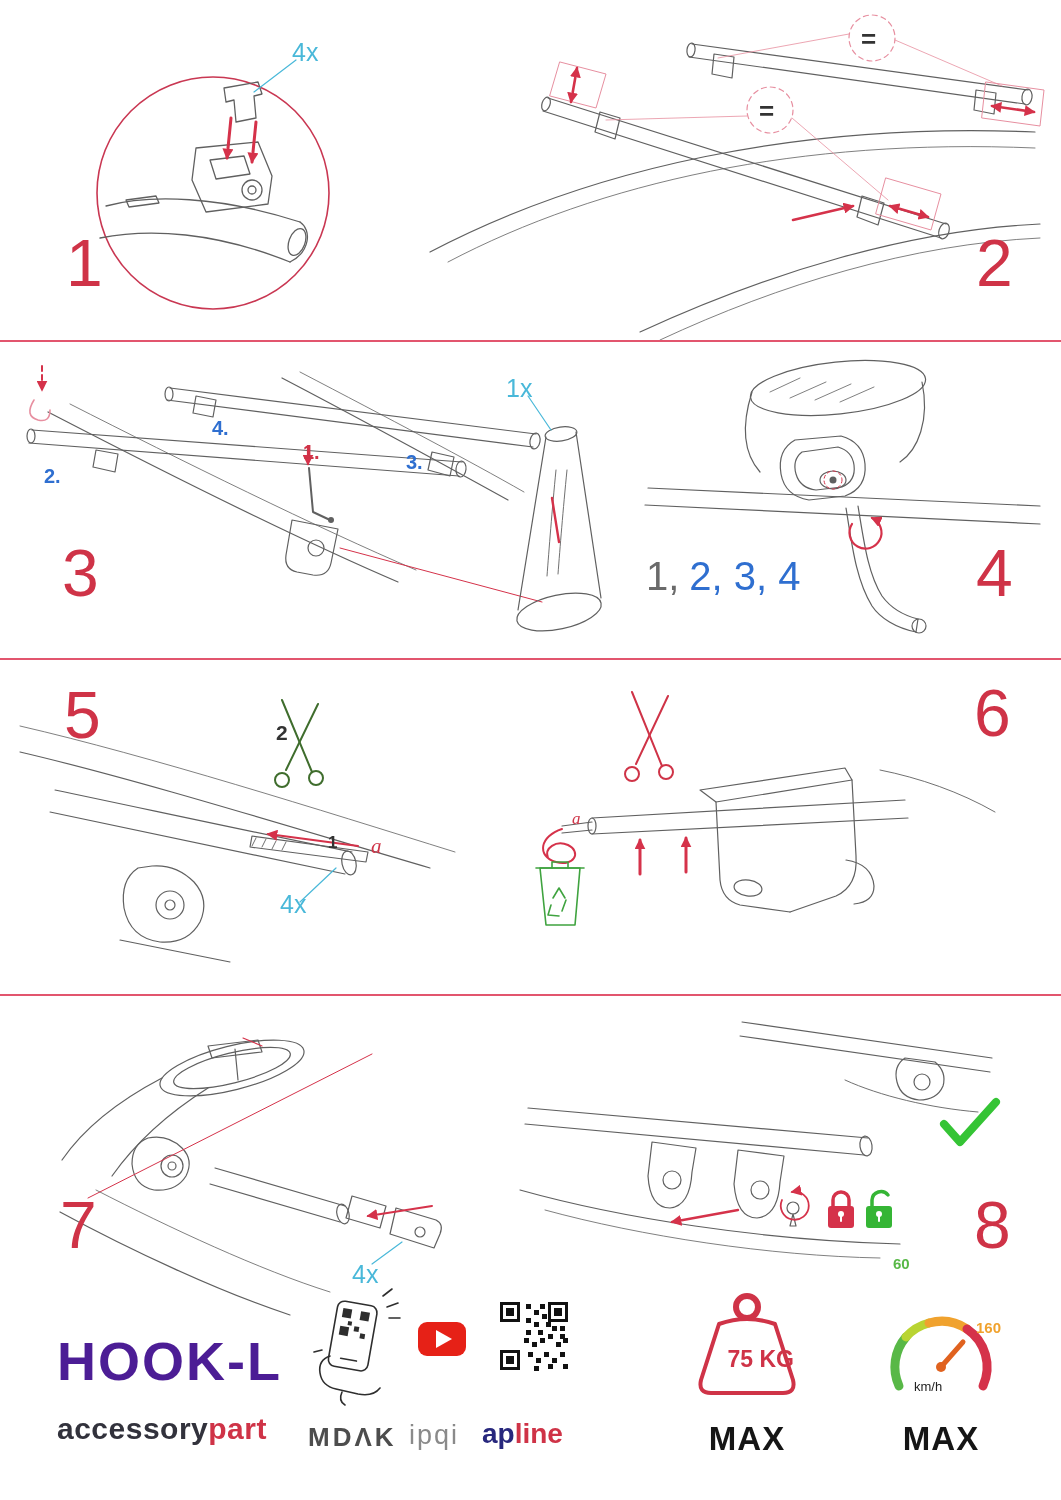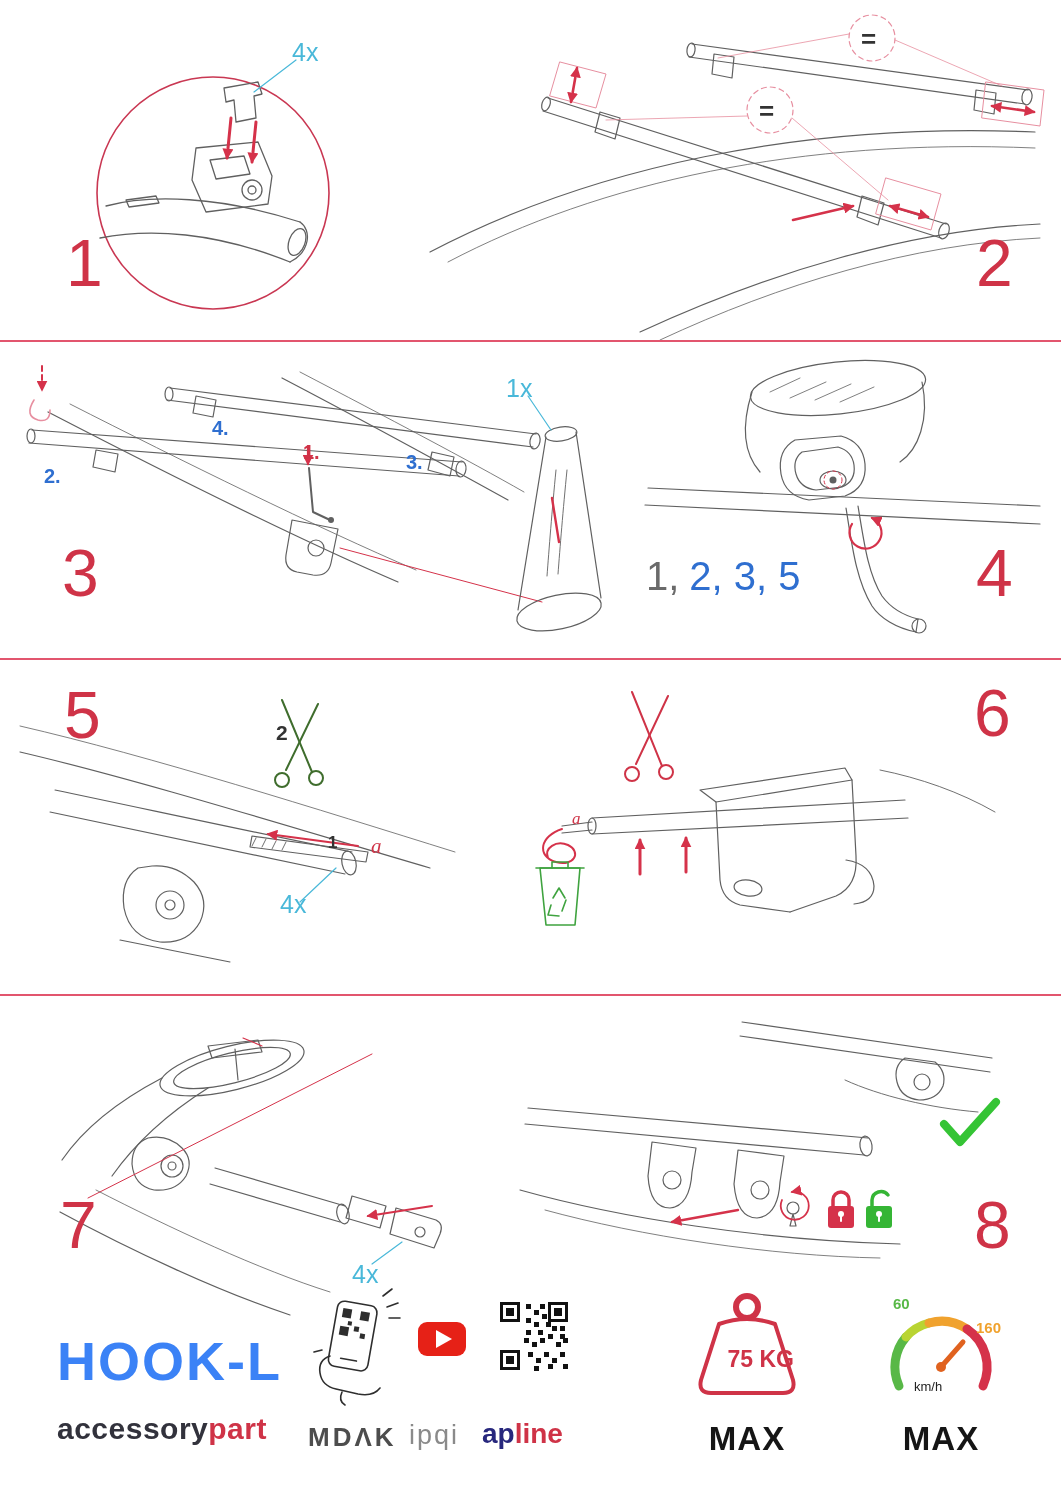--- a/index.html
+++ b/index.html
@@ -11,21 +11,21 @@
   .label { position:absolute; white-space:nowrap; line-height:1; }
   .stepnum { font-size:66px; color:#cf3347; font-weight:400; letter-spacing:1px; }
   .qty { font-size:25px; color:#49b8d9; font-weight:400; }
   .sub { font-size:20px; font-weight:700; color:#2f6fd0; }
   .sub.red { color:#cf3347; }
   .eq { font-size:26px; font-weight:700; color:#333; }
   .seq { font-size:40px; color:#6a6a6a; }
   .seq .blue { color:#2f6fd0; margin-left:10px; }
   .smalldark { font-size:21px; color:#333; font-weight:700; }
   .stra { font-size:21px; color:#cf3347; font-style:italic; font-family:"Liberation Serif", serif; }
-  .product { font-size:54px; font-weight:700; color:#3b82f6; letter-spacing:2px; }
+  .product { font-size:54px; font-weight:700; color:#4c1d95; letter-spacing:2px; }
   .brand { font-size:30px; font-weight:700; color:#32323c; letter-spacing:0.5px; }
   .brand .red, .apline .red { color:#cf3347; }
   .mdak { font-size:26px; font-weight:700; color:#4d4d4d; letter-spacing:3px; }
   .ipqi { font-size:27px; color:#8a8a8a; letter-spacing:2px; }
   .apline { font-size:28px; font-weight:700; color:#27277d; }
   .kgval { width:94px; text-align:right; font-size:23px; font-weight:700; color:#cf3347; }
   .max { width:94px; text-align:center; font-size:33px; font-weight:700; color:#151515; letter-spacing:1px;margin-top:6px; }
   .sp60 { font-size:15px; font-weight:700; color:#58b847; }
   .sp120 { font-size:15px; font-weight:700; color:#f0a22e; }
   .kmh { width:54px; text-align:left; font-size:13px; color:#222; }
@@ -354,21 +354,21 @@
 
 <div class="label stepnum" style="left:62px;top:540px">3</div>
 <div class="label sub" style="left:44px;top:466px">2.</div>
 <div class="label sub" style="left:212px;top:418px">4.</div>
 <div class="label sub red" style="left:303px;top:442px">1.</div>
 <div class="label sub" style="left:406px;top:452px">3.</div>
 <div class="label qty" style="left:506px;top:376px">1x</div>
 
 <div class="label stepnum" style="left:976px;top:540px">4</div>
 <div class="label seq" style="left:646px;top:556px">
-  <span>1,</span><span class="blue">2, 3, 5</span>
+  <span>1,</span><span class="blue">2, 3, 4</span>
 </div>
 
 <div class="label stepnum" style="left:64px;top:682px">5</div>
 <div class="label smalldark" style="left:276px;top:722px">2</div>
 <div class="label smalldark" style="left:328px;top:834px;font-size:17px">1</div>
 <div class="label stra" style="left:371px;top:836px">a</div>
 <div class="label qty" style="left:280px;top:892px">4x</div>
 
 <div class="label stepnum" style="left:974px;top:680px">6</div>
 <div class="label stra" style="left:572px;top:810px;font-size:17px">a</div>
@@ -382,18 +382,18 @@
 <div class="label brand" style="left:57px;top:1414px">
   <span>accessory</span><span class="red">part</span>
 </div>
 <div class="label mdak" style="left:308px;top:1424px">MDΛK</div>
 <div class="label ipqi" style="left:409px;top:1422px">ipqi</div>
 <div class="label apline" style="left:482px;top:1420px">
   <span>ap</span><span class="red">line</span>
 </div>
 <div class="label kgval" style="left:700px;top:1348px">75 KG</div>
 <div class="label max" style="left:700px;top:1416px">MAX</div>
-<div class="label sp60" style="left:893px;top:1296px">60</div>
+<div class="label sp60" style="left:893px;top:1256px">60</div>
 <div class="label sp120" style="left:976px;top:1320px">160</div>
 <div class="label kmh" style="left:914px;top:1380px">km/h</div>
 <div class="label max" style="left:894px;top:1416px">MAX</div>
 
 </div>
 
 </body></html>

